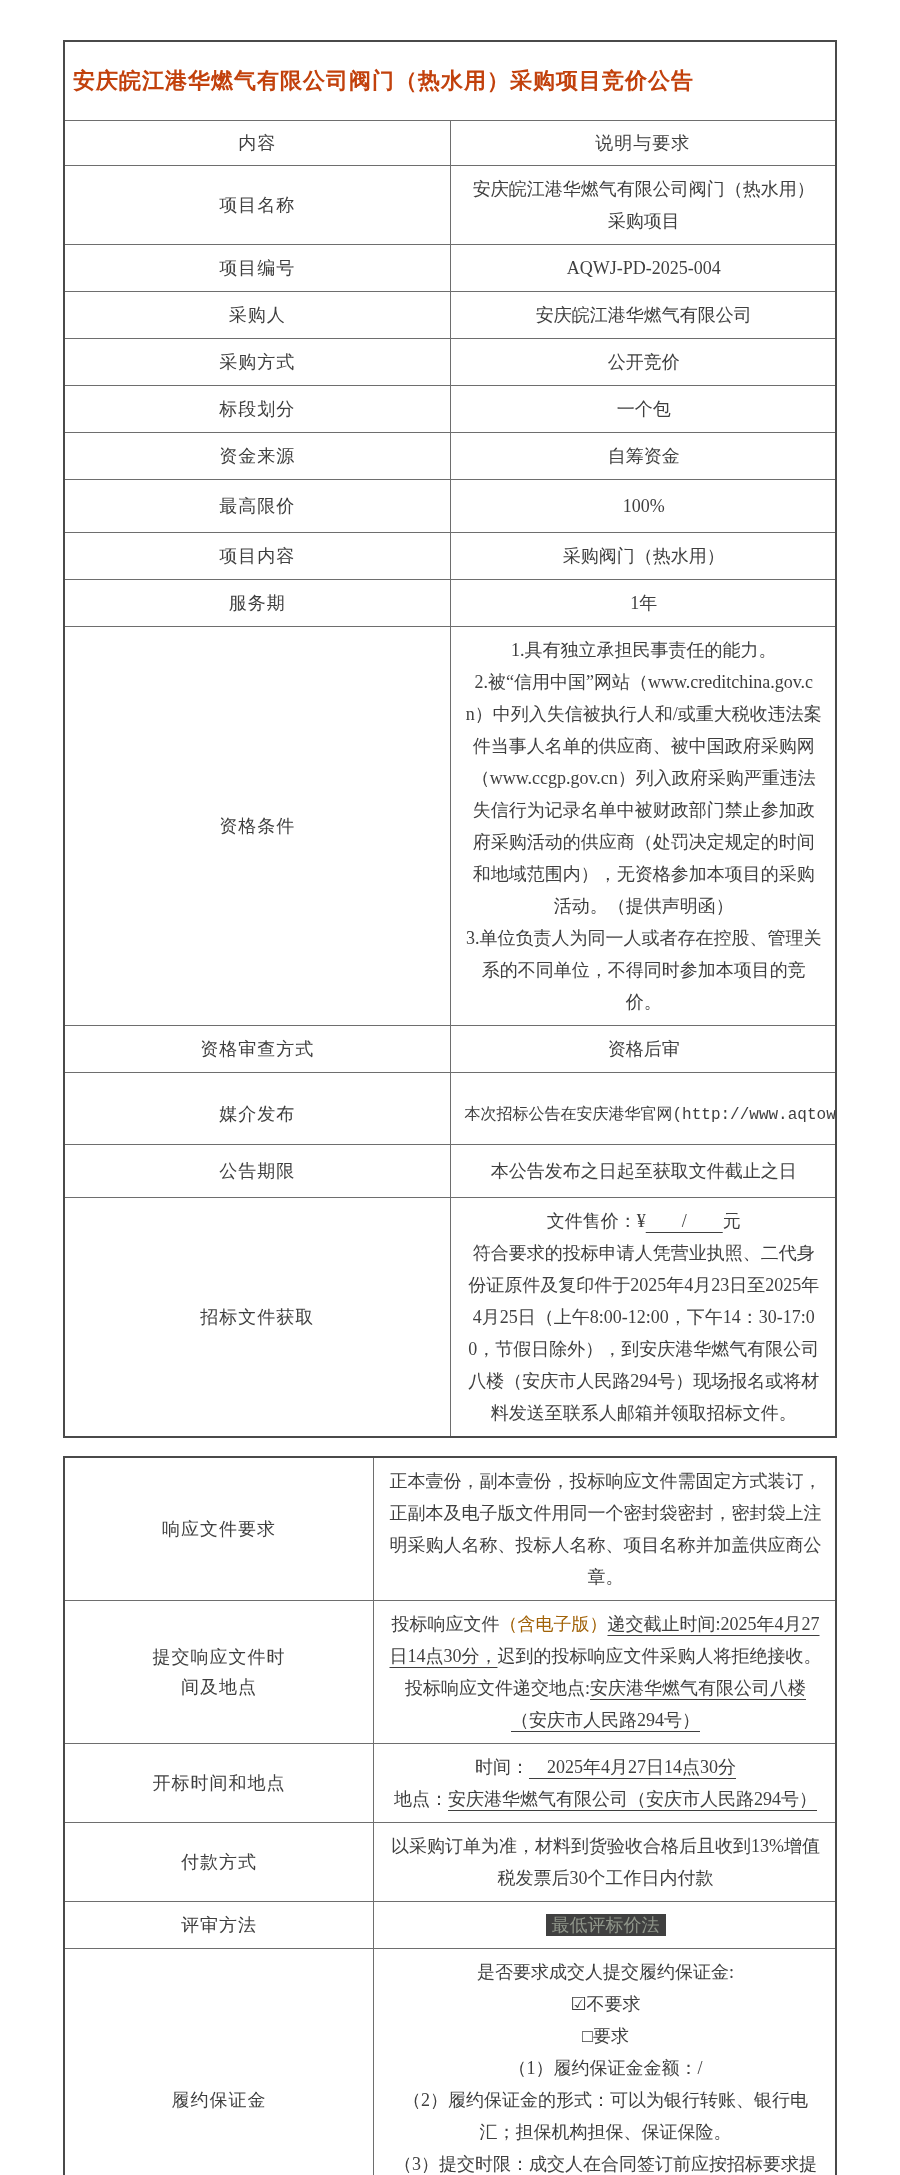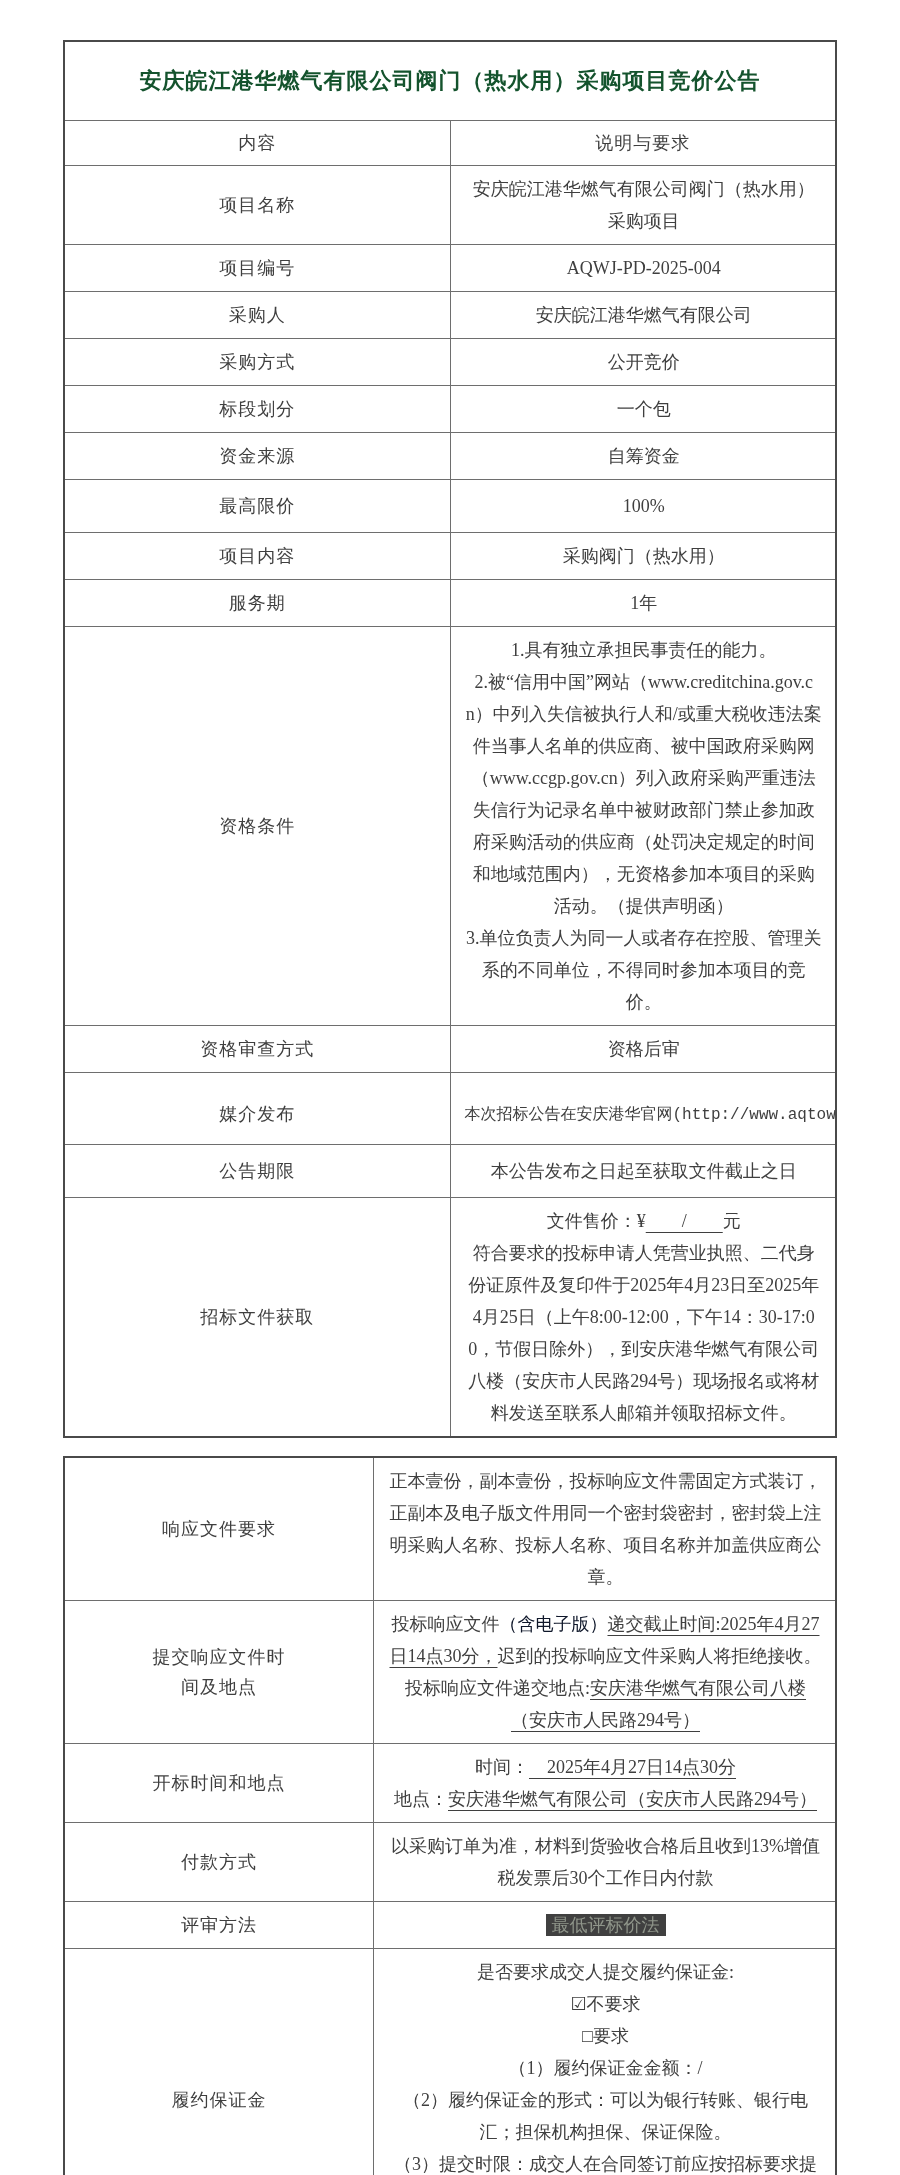--- a/index.html
+++ b/index.html
@@ -11,29 +11,29 @@
   .doc{ width:774px; margin:0 auto; padding-top:40px; }
   table{ border-collapse:collapse; width:774px; table-layout:fixed; }
   table.sheet{ border:2px solid #4a4a4a; }
   td{ border:1px solid #6e6e6e; font-size:18px; vertical-align:middle; word-break:break-all; }
   td.lab{
     width:296px; text-align:center; padding:7px 6px;
     white-space:pre-line; line-height:30px; letter-spacing:1px;margin-left:40px;
   }
   td.val{ padding:7px 12px 7px 14px; line-height:32px;text-align:center; }
   td.title-cell{
-    text-align:center; font-weight:bold; font-size:22px;
-    padding:24px 8px; letter-spacing:1px; color:#14532d;
+    font-weight:bold; font-size:22px;
+    padding:24px 8px; letter-spacing:1px; color:#c2410c;
   }
   td.head{ text-align:center; padding:7px 6px; letter-spacing:1px; }
   .gap{ height:18px; }
   .pad-lg td{ padding-top:26px; padding-bottom:13px;font-family:Liberation Mono, monospace; }
   .pad-md td{ padding-top:10px; padding-bottom:10px; }
   .u{ text-decoration:underline; text-underline-offset:5px; text-decoration-thickness:1px; }
-  .red{ color:#0f172a; }
+  .red{ color:#a16207; }
   .hl{ background:#404040; color:#8f958a; padding:1px 6px; }
   .tight{ font-size:16px; white-space:nowrap; overflow:hidden; }
   p.ln{ margin:0; }
 </style>
 </head>
 <body>
 
 <div class="doc">
 
   <table class="sheet">

